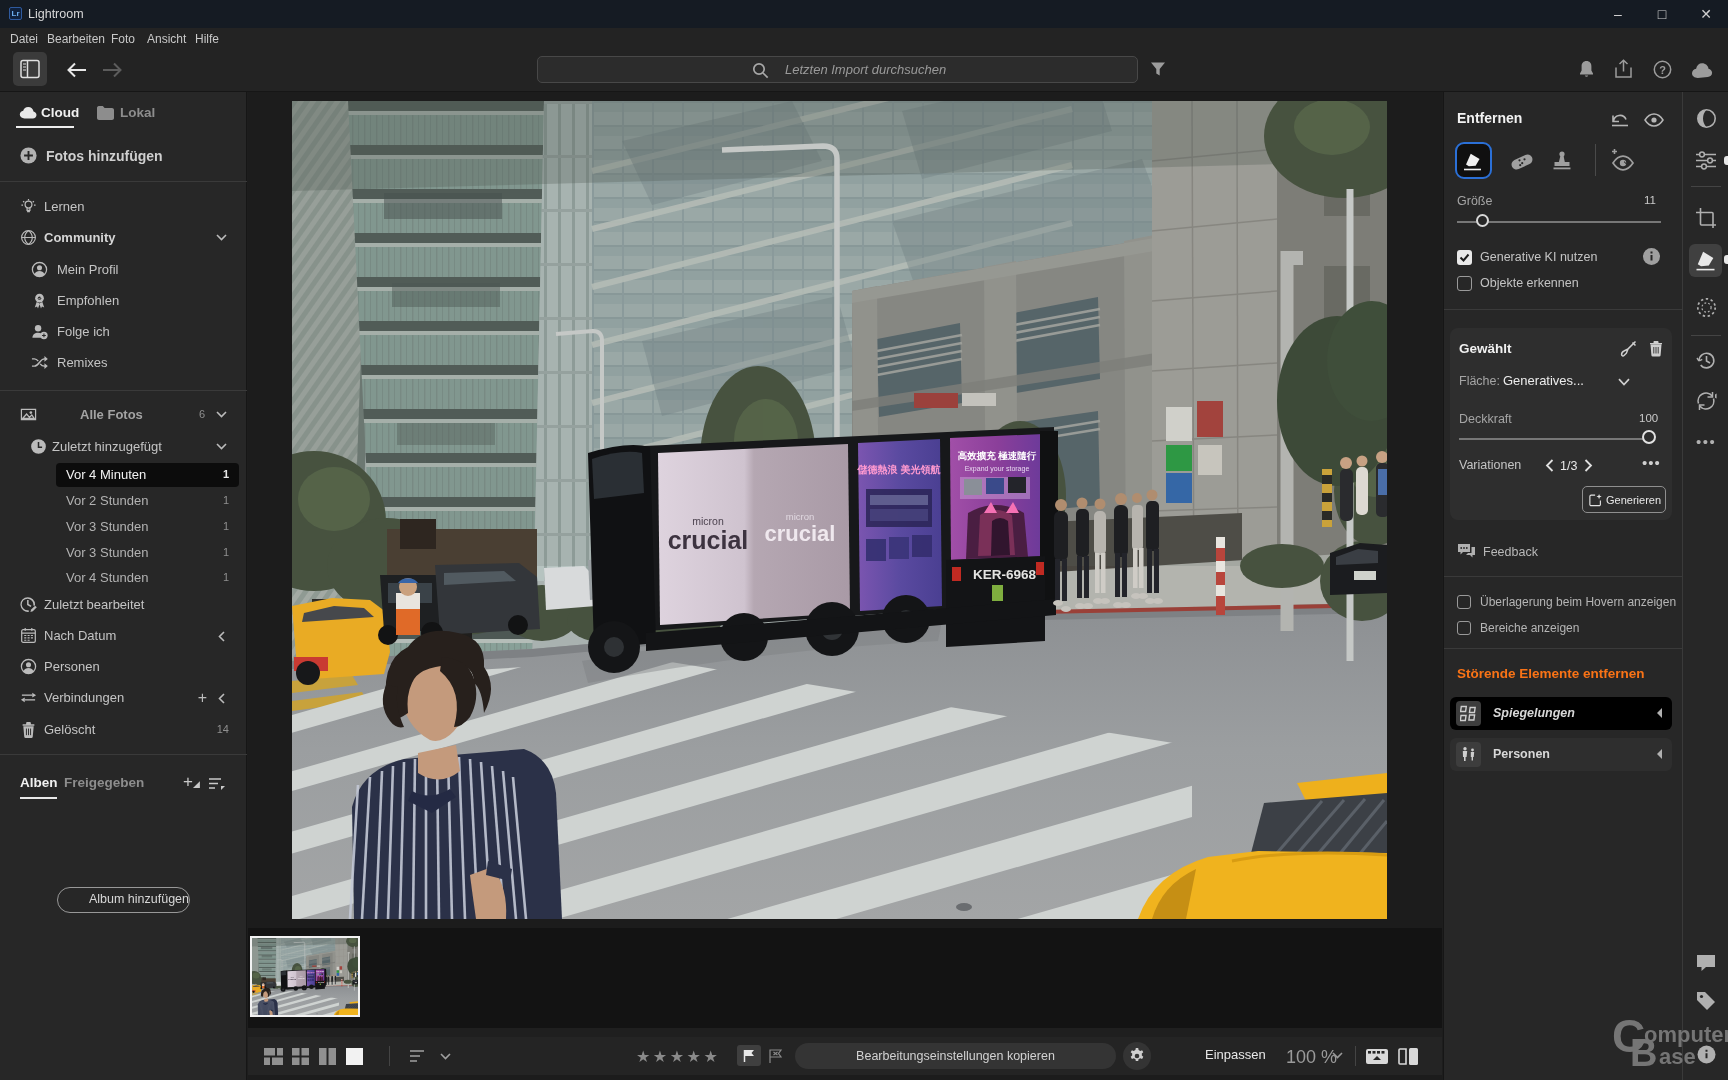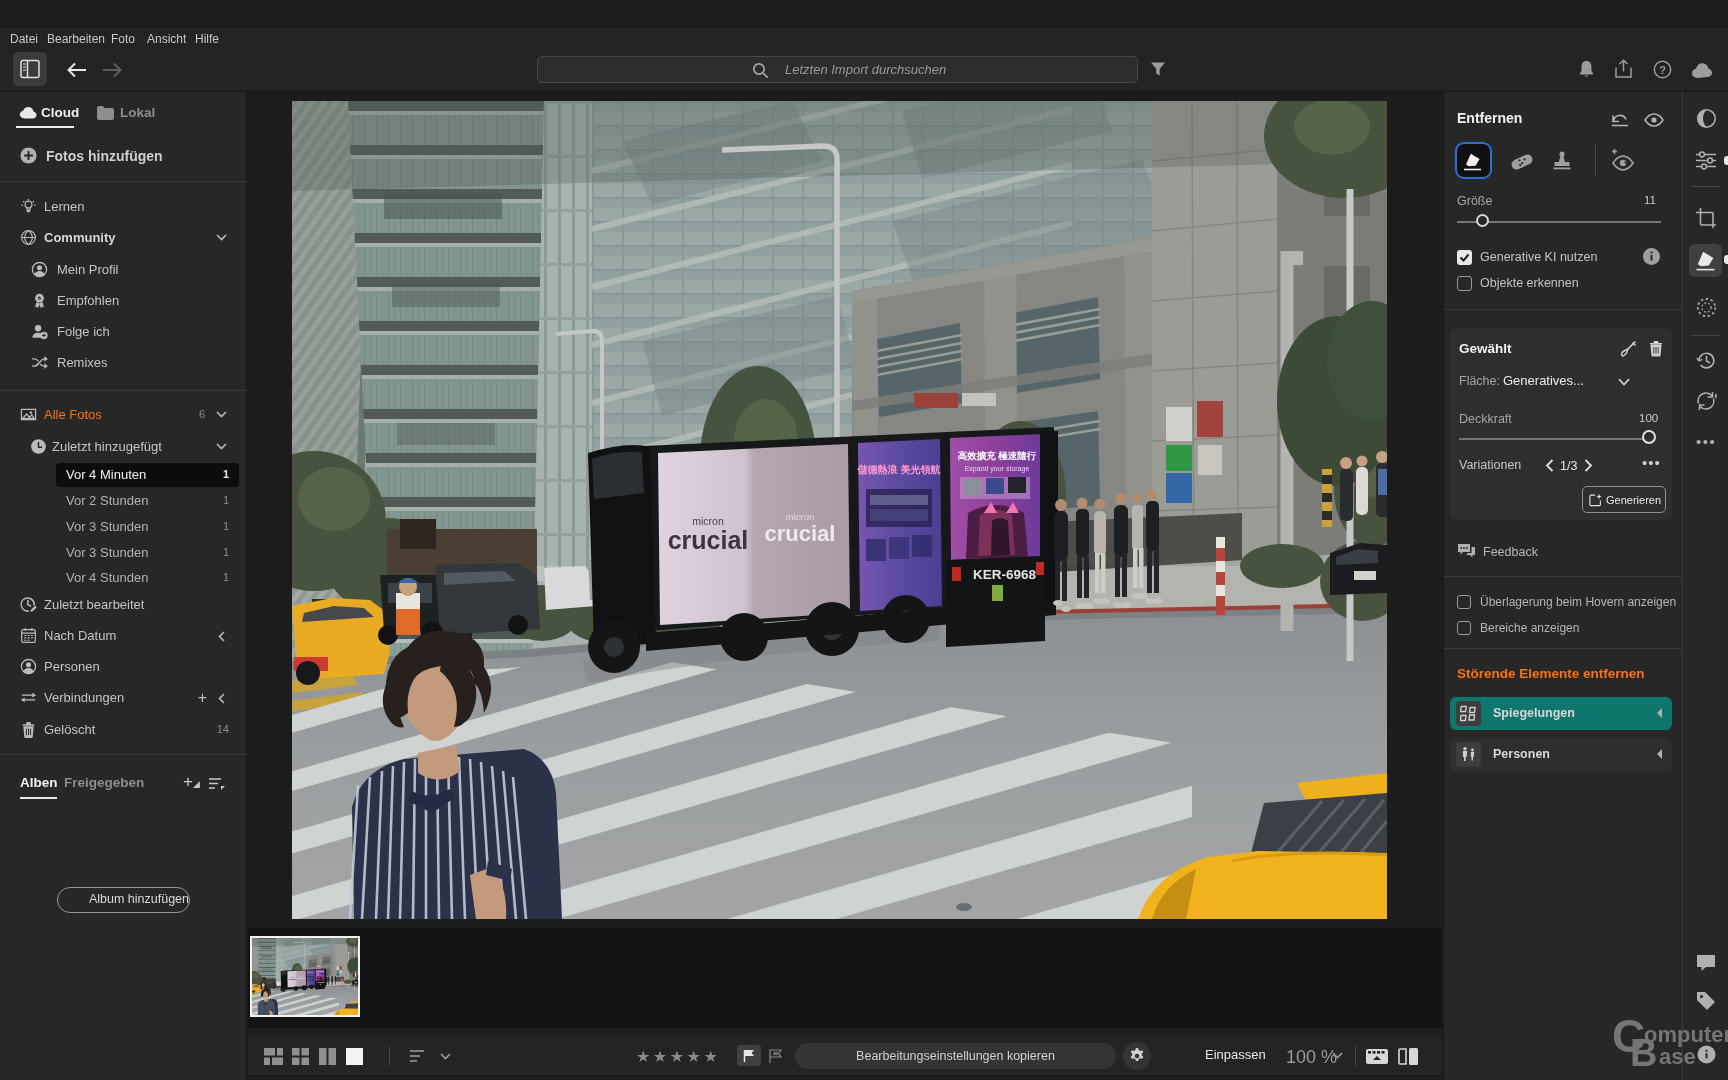--- a/index.html
+++ b/index.html
@@ -448,20 +448,27 @@
             <line x1="1066" y1="755" x2="1095" y2="720"></line>
           </g>
     <path d="M846,818 q16,-46 70,-62 l50,-6 129,2 0,66z" fill="#f0b31e"></path>
     <path d="M860,818 q10,-34 44,-50 l-10,50z" fill="#c68f14"></path>
     <path d="M940,760 q60,-12 155,-6" stroke="#d89c12" stroke-width="3" fill="none"></path>
   </g>
   </g>
 </defs>
 </svg>
 <div id="app">
+  <div id="titlebar" class="abs">
+    <div class="lr">Lr</div>
+      <div class="t">Lightroom</div>
+    <div class="winbtn" style="right:88px;">–</div>
+    <div class="winbtn" style="right:44px;">□</div>
+    <div class="winbtn" style="right:0;">✕</div>
+  </div>
   <div id="toolbar" class="abs">
     <div id="panelbtn">
         <svg style="margin:7px" width="20" height="20" viewBox="0 0 20 20">
           <g fill="none" stroke="#e0e0e0" stroke-width="1.5">
             <rect x="1" y="1.5" width="18" height="17" rx="2"></rect>
             <path d="M7.5 1.5v17"></path>
           </g>
           <path d="M3 5h3M3 8h3M3 11h3" stroke="#e0e0e0" stroke-width="1.2"></path>
         </svg>
       </div>
@@ -593,21 +600,21 @@
         <span class="lab" style="left:57px;">Remixes</span>
       </div>
     <div class="hr" style="top:298px;"></div>
     <div class="srow" style="top:311px;">
         <svg class="ico" viewBox="0 0 18 18">
           <g fill="#bbb">
             <path d="M1.5 3.5h15v11h-15zM3 13l4-4.5L10 12l2.5-2.5L15 13z" fill="none" stroke="#bbb" stroke-width="1.3"></path>
             <circle cx="11.5" cy="7" r="1.4"></circle>
           </g>
         </svg>
-        <span class="lab" style="font-weight:normal;color:#f97316;">Alle Fotos</span>
+        <span class="lab" style="font-weight:bold;color:#a3a3a3;margin-left:36px;">Alle Fotos</span>
         <span class="r" style="right:42px;">6</span>
       <svg class="abs" style="right:20px;top:8px;" width="11" height="7" viewBox="0 0 11 7">
           <path d="M1 1l4.5 4.5L10 1" stroke="#bbb" stroke-width="1.6" fill="none"></path>
         </svg>
       </div>
     <div class="srow" style="top:343px;">
         <svg class="ico" style="left:30px;" viewBox="0 0 18 18">
           <g fill="#bbb">
             <path d="M9 1.2A7.8 7.8 0 1 0 9 16.8 7.8 7.8 0 0 0 9 1.2zm3.8 9.3H8.2V4.2h1.6v4.7h3z"></path>
           </g>
@@ -907,21 +914,21 @@
         </g>
       </svg>
     <div class="rp" style="left:39px;top:453px;color:#b9b9b9;">Feedback</div>
     <div class="abs" style="left:0;top:484px;width:239px;border-top:1px solid #3a3a3a;"></div>
     <div class="abs" style="left:13px;top:503px;width:14px;height:14px;border:1.5px solid #9a9a9a;border-radius:3px;"></div>
     <div class="rp" style="left:36px;top:503px;font-size:12px;color:#b5b5b5;">Überlagerung beim Hovern anzeigen</div>
     <div class="abs" style="left:13px;top:529px;width:14px;height:14px;border:1.5px solid #9a9a9a;border-radius:3px;"></div>
     <div class="rp" style="left:36px;top:529px;font-size:12px;color:#b5b5b5;">Bereiche anzeigen</div>
     <div class="abs" style="left:0;top:556px;width:239px;border-top:1px solid #3a3a3a;"></div>
     <div class="rp" style="left:13px;top:574px;font-size:13.5px;font-weight:bold;color:#f97316;">Störende Elemente entfernen</div>
-    <div class="abs" style="left:6px;top:605px;width:222px;height:33px;background:#0f766e;border-radius:6px;">
+    <div class="abs" style="left:6px;top:605px;width:222px;height:33px;background:#000000;border-radius:6px;font-style:italic;">
       <div class="abs" style="left:6px;top:4px;width:25px;height:25px;background:#3d3d3d;border-radius:4px;">
         <svg style="margin:4px;" width="17" height="17" viewBox="0 0 17 17">
             <g fill="none" stroke="#cfcfcf" stroke-width="1.4">
               <rect x="1.5" y="1.5" width="5" height="5" transform="skewX(-8)"></rect>
               <rect x="10.5" y="2.5" width="5" height="5" transform="skewX(-8)"></rect>
               <rect x="2.5" y="10.5" width="5" height="5" transform="skewX(-8)"></rect>
               <rect x="11" y="10" width="5" height="5" transform="skewX(-8)"></rect>
             </g>
           </svg>
       </div>

